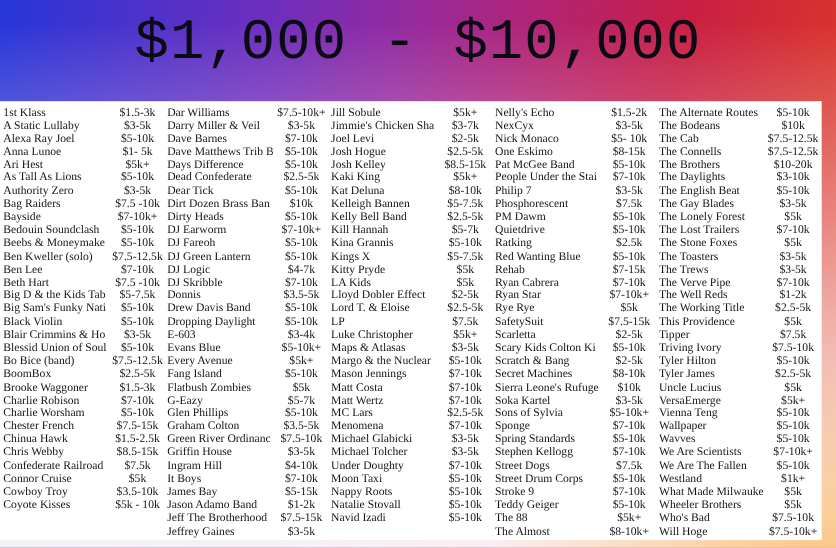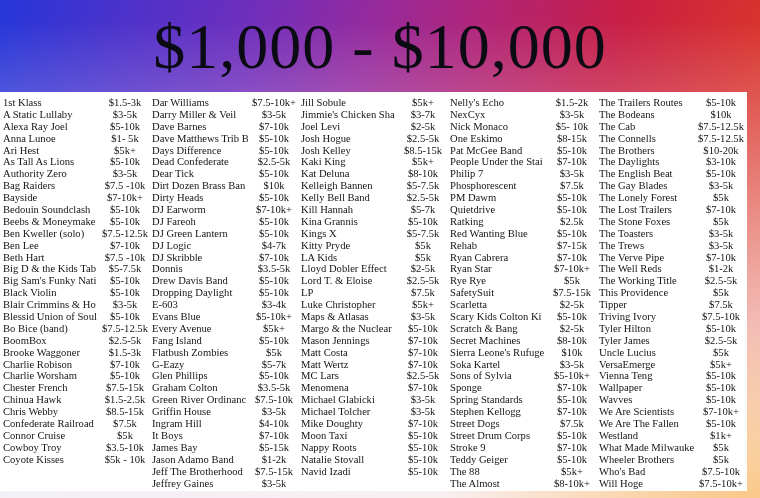--- a/index.html
+++ b/index.html
@@ -12,22 +12,22 @@
       radial-gradient(ellipse 58% 55% at 100% 104%, rgba(250,165,50,0.60), rgba(250,165,50,0) 72%),
       linear-gradient(to bottom, rgba(255,255,255,0) 4%, rgba(255,255,255,0.55) 55%, rgba(252,250,248,0.95) 94%),
       linear-gradient(100deg, #2636d8 0%, #4a32cc 14%, #6f2ebc 30%, #952a9e 44%, #b02478 57%, #c81f44 74%, #d8332e 90%, #e04a30 100%);
     font-family: "Liberation Serif", serif;
   }
   .page-title {
     position: absolute;
     top: 10px; left: 0;
     width: 100%;
     text-align: center;
-    font-family: Liberation Serif, serif;
-    font-size: 64px;
+    font-family: Liberation Mono, monospace;
+    font-size: 52px;
     font-weight: 400;
     letter-spacing: 1px;
     color: #0b0b14;
   }
   .list-area {
     position: absolute;
     left: 0; top: 92px;
     width: 747px; height: 399px;
     background: #ffffff;
     box-sizing: border-box;
@@ -432,21 +432,21 @@
         </div>
         <div class="row">
           <span class="name">Michael Glabicki</span>
           <span class="price">$3-5k</span>
         </div>
         <div class="row">
           <span class="name">Michael Tolcher</span>
           <span class="price">$3-5k</span>
         </div>
         <div class="row">
-          <span class="name">Mike Doughty</span>
+          <span class="name">Under Doughty</span>
           <span class="price">$7-10k</span>
         </div>
         <div class="row">
           <span class="name">Moon Taxi</span>
           <span class="price">$5-10k</span>
         </div>
         <div class="row">
           <span class="name">Nappy Roots</span>
           <span class="price">$5-10k</span>
         </div>
@@ -588,21 +588,21 @@
           <span class="name">The 88</span>
           <span class="price">$5k+</span>
         </div>
         <div class="row">
           <span class="name">The Almost</span>
           <span class="price">$8-10k+</span>
         </div>
       </div>
       <div class="pair">
         <div class="row">
-          <span class="name">The Trailers Routes</span>
+          <span class="name">The Alternate Routes</span>
           <span class="price">$5-10k</span>
         </div>
         <div class="row">
           <span class="name">The Bodeans</span>
           <span class="price">$10k</span>
         </div>
         <div class="row">
           <span class="name">The Cab</span>
           <span class="price">$7.5-12.5k</span>
         </div>

